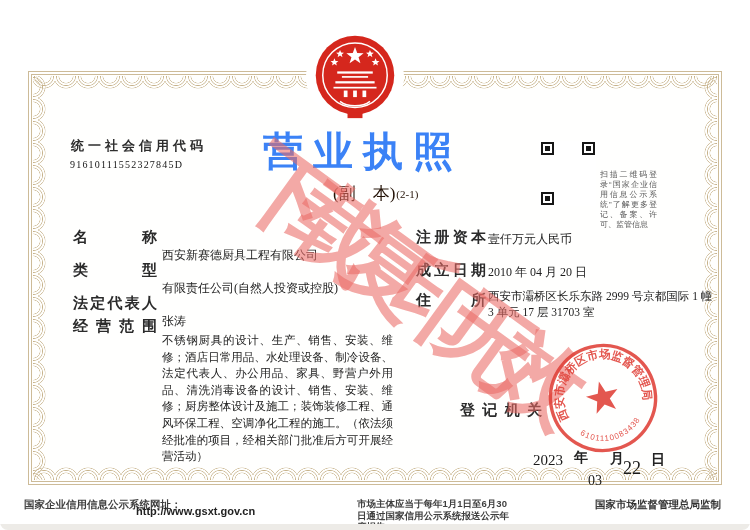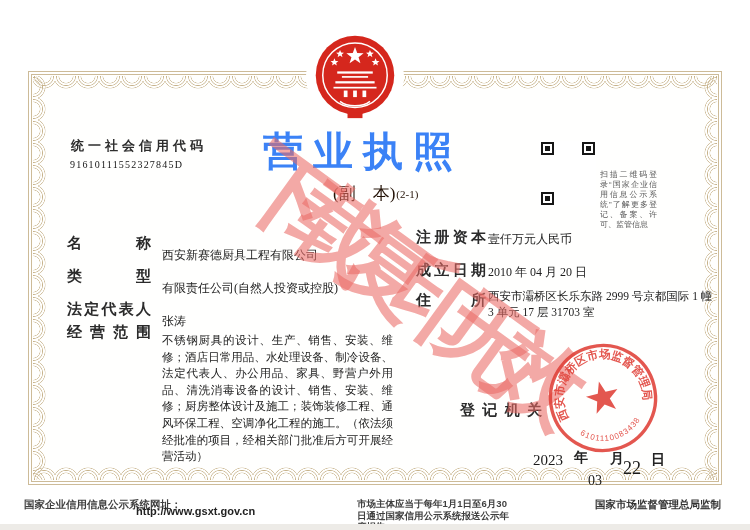--- a/index.html
+++ b/index.html
@@ -1,18 +1,18 @@
 <!DOCTYPE html>
 <html><head>
 <meta charset="utf-8">
 <style>
   html,body { margin:0; padding:0; background:#ffffff; }
   #stage {
     position:relative; width:750px; height:530px; background:#ffffff;
-    font-family:"Liberation Sans", sans-serif; overflow:hidden;
+    font-family:"Liberation Sans", sans-serif; overflow:hidden;border-radius:8px;
   }
   
   .frame {
     position:absolute; left:31px; top:74px; width:686px; height:406px;
     border:1px solid #cdbb98; outline:1px solid #cdbb98; outline-offset:2px;
     background:#fffffe;
   }
   .lace { position:absolute; opacity:.95; }
   .lace-t { top:1px; left:1px; right:1px; height:14px;
     background-image:
@@ -66,21 +66,21 @@
   .finder { position:absolute; width:13px; height:13px; background:#fff; border:2px solid #161616;
     box-shadow:0 0 0 1.5px #ffffff; box-sizing:border-box; }
   .finder::after { content:''; position:absolute; inset:2px; background:#161616; }
   .finder.tl { left:1px; top:1px; } .finder.tr { right:1px; top:1px; } .finder.bl { left:1px; bottom:1px; }
   .qr-caption { position:absolute; left:600px; top:142px; width:57px; font-size:8px; line-height:10px;
     color:#5a5a5a; text-align:justify;margin-top:28px; }
 
   
   .flabel { position:absolute; font-size:15px; font-weight:600; color:#2b2b2b;
     text-align:justify; text-align-last:justify; }
-  .lab-l { left:67px; width:84px;margin-top:6px; }
+  .lab-l { left:73px; width:84px; }
   .lab-r { left:416px; width:70px; }
   .fvalue { position:absolute; color:#1c1c1c; font-size:12px;
     font-family:"Liberation Serif","DejaVu Serif",serif; }
   .val-l { left:162px;margin-top:16px; }
   .val-r { left:488px; }
   .scope { top:316px; width:231px; font-size:11.5px; line-height:16.6px; text-align:justify; }
   .address { top:289px; width:225px; font-size:11.5px; line-height:15.5px; }
 
   
   .reg-label { position:absolute; left:460px; top:401px; width:82px; font-size:15px; font-weight:600;

